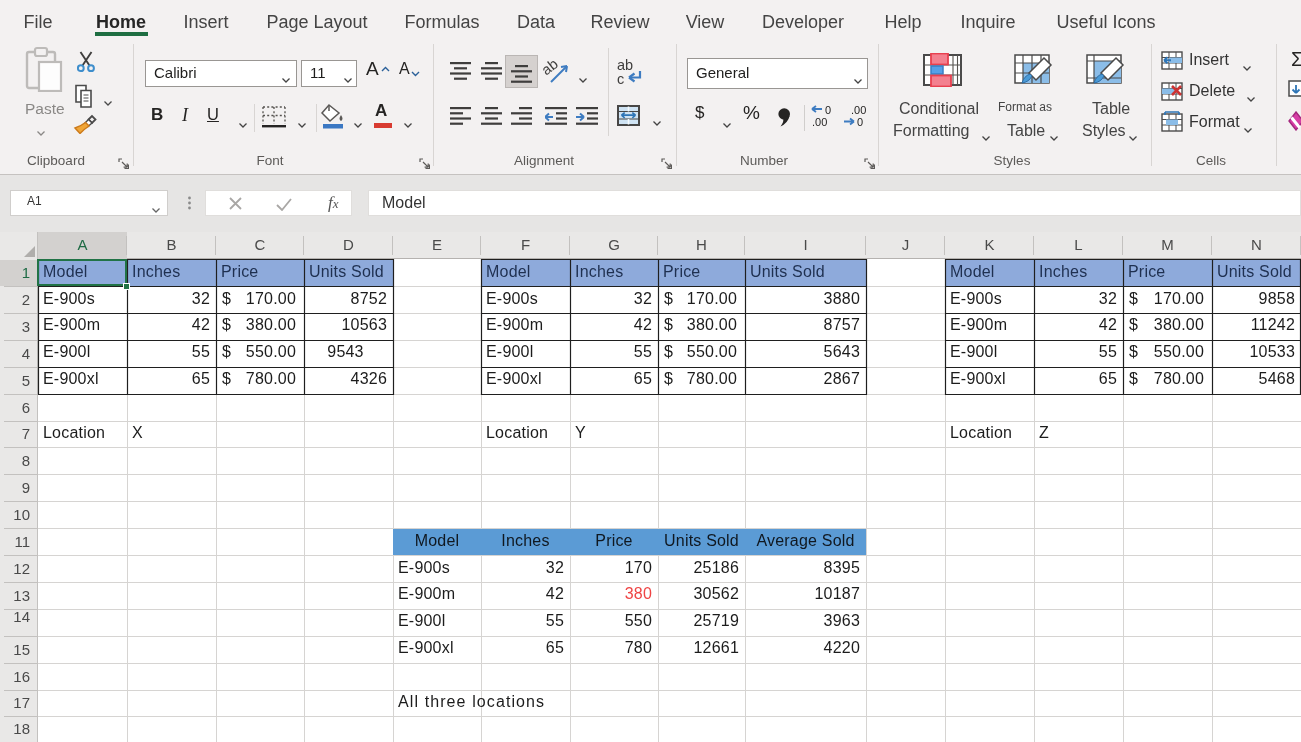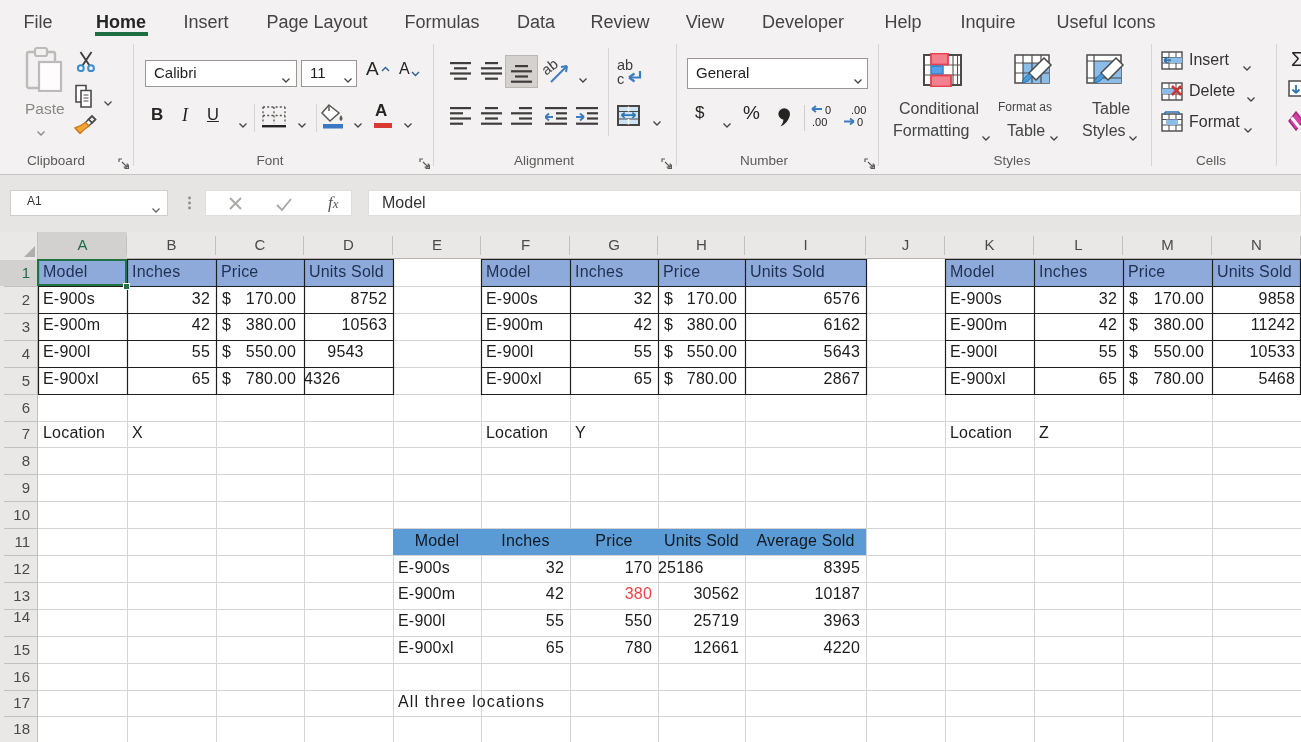--- a/index.html
+++ b/index.html
@@ -500,37 +500,37 @@
 <div class="ab cell" style="left:304px;top:313.40000000000003px;width:83px;height:26.9px;line-height:24.9px;text-align:right;color:#1c1c1c">10563</div>
 <div class="ab cell" style="left:43px;top:340.3px;width:84px;height:26.9px;line-height:24.9px;text-align:left;color:#1c1c1c">E-900l</div>
 <div class="ab cell" style="left:127px;top:340.3px;width:83px;height:26.9px;line-height:24.9px;text-align:right;color:#1c1c1c">55</div>
 <div class="ab cell" style="left:222px;top:340.3px;height:26.9px;line-height:24.9px;color:#1c1c1c">$</div>
 <div class="ab cell" style="left:216px;top:340.3px;width:80px;height:26.9px;line-height:24.9px;text-align:right;color:#1c1c1c">550.00</div>
 <div class="ab cell" style="left:304px;top:340.3px;width:83px;height:26.9px;line-height:24.9px;text-align:center;color:#1c1c1c">9543</div>
 <div class="ab cell" style="left:43px;top:367.20000000000005px;width:84px;height:26.9px;line-height:24.9px;text-align:left;color:#1c1c1c">E-900xl</div>
 <div class="ab cell" style="left:127px;top:367.20000000000005px;width:83px;height:26.9px;line-height:24.9px;text-align:right;color:#1c1c1c">65</div>
 <div class="ab cell" style="left:222px;top:367.20000000000005px;height:26.9px;line-height:24.9px;color:#1c1c1c">$</div>
 <div class="ab cell" style="left:216px;top:367.20000000000005px;width:80px;height:26.9px;line-height:24.9px;text-align:right;color:#1c1c1c">780.00</div>
-<div class="ab cell" style="left:304px;top:367.20000000000005px;width:83px;height:26.9px;line-height:24.9px;color:#1c1c1c">4326</div>
+<div class="ab cell" style="left:304px;top:367.20000000000005px;width:83px;height:26.9px;line-height:24.9px;text-align:right;color:#1c1c1c">4326</div>
 <div class="ab cell" style="left:43px;top:421.0px;width:84px;height:26.9px;line-height:24.9px;text-align:left;color:#1c1c1c">Location</div>
 <div class="ab cell" style="left:132px;top:421.0px;width:84px;height:26.9px;line-height:24.9px;text-align:left;color:#1c1c1c">X</div>
 <div class="ab cell" style="left:486px;top:259.6px;width:84px;height:26.9px;line-height:24.9px;text-align:left;color:#1f3050">Model</div>
 <div class="ab cell" style="left:575px;top:259.6px;width:83px;height:26.9px;line-height:24.9px;text-align:left;color:#1f3050">Inches</div>
 <div class="ab cell" style="left:663px;top:259.6px;width:82px;height:26.9px;line-height:24.9px;text-align:left;color:#1f3050">Price</div>
 <div class="ab cell" style="left:750px;top:259.6px;width:116px;height:26.9px;line-height:24.9px;text-align:left;color:#1f3050">Units Sold</div>
 <div class="ab cell" style="left:486px;top:286.5px;width:84px;height:26.9px;line-height:24.9px;text-align:left;color:#1c1c1c">E-900s</div>
 <div class="ab cell" style="left:570px;top:286.5px;width:82px;height:26.9px;line-height:24.9px;text-align:right;color:#1c1c1c">32</div>
 <div class="ab cell" style="left:664px;top:286.5px;height:26.9px;line-height:24.9px;color:#1c1c1c">$</div>
 <div class="ab cell" style="left:658px;top:286.5px;width:79px;height:26.9px;line-height:24.9px;text-align:right;color:#1c1c1c">170.00</div>
-<div class="ab cell" style="left:745px;top:286.5px;width:115px;height:26.9px;line-height:24.9px;text-align:right;color:#1c1c1c">6576</div>
+<div class="ab cell" style="left:745px;top:286.5px;width:115px;height:26.9px;line-height:24.9px;text-align:right;color:#1c1c1c">3880</div>
 <div class="ab cell" style="left:486px;top:313.40000000000003px;width:84px;height:26.9px;line-height:24.9px;text-align:left;color:#1c1c1c">E-900m</div>
 <div class="ab cell" style="left:570px;top:313.40000000000003px;width:82px;height:26.9px;line-height:24.9px;text-align:right;color:#1c1c1c">42</div>
 <div class="ab cell" style="left:664px;top:313.40000000000003px;height:26.9px;line-height:24.9px;color:#1c1c1c">$</div>
 <div class="ab cell" style="left:658px;top:313.40000000000003px;width:79px;height:26.9px;line-height:24.9px;text-align:right;color:#1c1c1c">380.00</div>
-<div class="ab cell" style="left:745px;top:313.40000000000003px;width:115px;height:26.9px;line-height:24.9px;text-align:right;color:#1c1c1c">6162</div>
+<div class="ab cell" style="left:745px;top:313.40000000000003px;width:115px;height:26.9px;line-height:24.9px;text-align:right;color:#1c1c1c">8757</div>
 <div class="ab cell" style="left:486px;top:340.3px;width:84px;height:26.9px;line-height:24.9px;text-align:left;color:#1c1c1c">E-900l</div>
 <div class="ab cell" style="left:570px;top:340.3px;width:82px;height:26.9px;line-height:24.9px;text-align:right;color:#1c1c1c">55</div>
 <div class="ab cell" style="left:664px;top:340.3px;height:26.9px;line-height:24.9px;color:#1c1c1c">$</div>
 <div class="ab cell" style="left:658px;top:340.3px;width:79px;height:26.9px;line-height:24.9px;text-align:right;color:#1c1c1c">550.00</div>
 <div class="ab cell" style="left:745px;top:340.3px;width:115px;height:26.9px;line-height:24.9px;text-align:right;color:#1c1c1c">5643</div>
 <div class="ab cell" style="left:486px;top:367.20000000000005px;width:84px;height:26.9px;line-height:24.9px;text-align:left;color:#1c1c1c">E-900xl</div>
 <div class="ab cell" style="left:570px;top:367.20000000000005px;width:82px;height:26.9px;line-height:24.9px;text-align:right;color:#1c1c1c">65</div>
 <div class="ab cell" style="left:664px;top:367.20000000000005px;height:26.9px;line-height:24.9px;color:#1c1c1c">$</div>
 <div class="ab cell" style="left:658px;top:367.20000000000005px;width:79px;height:26.9px;line-height:24.9px;text-align:right;color:#1c1c1c">780.00</div>
 <div class="ab cell" style="left:745px;top:367.20000000000005px;width:115px;height:26.9px;line-height:24.9px;text-align:right;color:#1c1c1c">2867</div>
@@ -563,21 +563,21 @@
 <div class="ab cell" style="left:950px;top:421.0px;width:84px;height:26.9px;line-height:24.9px;text-align:left;color:#1c1c1c">Location</div>
 <div class="ab cell" style="left:1039px;top:421.0px;width:84px;height:26.9px;line-height:24.9px;text-align:left;color:#1c1c1c">Z</div>
 <div class="ab cell" style="left:393px;top:528.6px;width:88px;height:26.9px;line-height:24.9px;text-align:center;color:#101820">Model</div>
 <div class="ab cell" style="left:481px;top:528.6px;width:89px;height:26.9px;line-height:24.9px;text-align:center;color:#101820">Inches</div>
 <div class="ab cell" style="left:570px;top:528.6px;width:88px;height:26.9px;line-height:24.9px;text-align:center;color:#101820">Price</div>
 <div class="ab cell" style="left:658px;top:528.6px;width:87px;height:26.9px;line-height:24.9px;text-align:center;color:#101820">Units Sold</div>
 <div class="ab cell" style="left:745px;top:528.6px;width:121px;height:26.9px;line-height:24.9px;text-align:center;color:#101820">Average Sold</div>
 <div class="ab cell" style="left:398px;top:555.5px;width:83px;height:26.9px;line-height:24.9px;text-align:left;color:#1c1c1c">E-900s</div>
 <div class="ab cell" style="left:481px;top:555.5px;width:83px;height:26.9px;line-height:24.9px;text-align:right;color:#1c1c1c">32</div>
 <div class="ab cell" style="left:570px;top:555.5px;width:82px;height:26.9px;line-height:24.9px;text-align:right;color:#1c1c1c">170</div>
-<div class="ab cell" style="left:658px;top:555.5px;width:81px;height:26.9px;line-height:24.9px;color:#1c1c1c">25186</div>
+<div class="ab cell" style="left:658px;top:555.5px;width:81px;height:26.9px;line-height:24.9px;text-align:right;color:#1c1c1c">25186</div>
 <div class="ab cell" style="left:745px;top:555.5px;width:115px;height:26.9px;line-height:24.9px;text-align:right;color:#1c1c1c">8395</div>
 <div class="ab cell" style="left:398px;top:582.4px;width:83px;height:26.9px;line-height:24.9px;text-align:left;color:#1c1c1c">E-900m</div>
 <div class="ab cell" style="left:481px;top:582.4px;width:83px;height:26.9px;line-height:24.9px;text-align:right;color:#1c1c1c">42</div>
 <div class="ab cell" style="left:570px;top:582.4px;width:82px;height:26.9px;line-height:24.9px;text-align:right;color:#ef4444">380</div>
 <div class="ab cell" style="left:658px;top:582.4px;width:81px;height:26.9px;line-height:24.9px;text-align:right;color:#1c1c1c">30562</div>
 <div class="ab cell" style="left:745px;top:582.4px;width:115px;height:26.9px;line-height:24.9px;text-align:right;color:#1c1c1c">10187</div>
 <div class="ab cell" style="left:398px;top:609.3px;width:83px;height:26.9px;line-height:24.9px;text-align:left;color:#1c1c1c">E-900l</div>
 <div class="ab cell" style="left:481px;top:609.3px;width:83px;height:26.9px;line-height:24.9px;text-align:right;color:#1c1c1c">55</div>
 <div class="ab cell" style="left:570px;top:609.3px;width:82px;height:26.9px;line-height:24.9px;text-align:right;color:#1c1c1c">550</div>
 <div class="ab cell" style="left:658px;top:609.3px;width:81px;height:26.9px;line-height:24.9px;text-align:right;color:#1c1c1c">25719</div>

